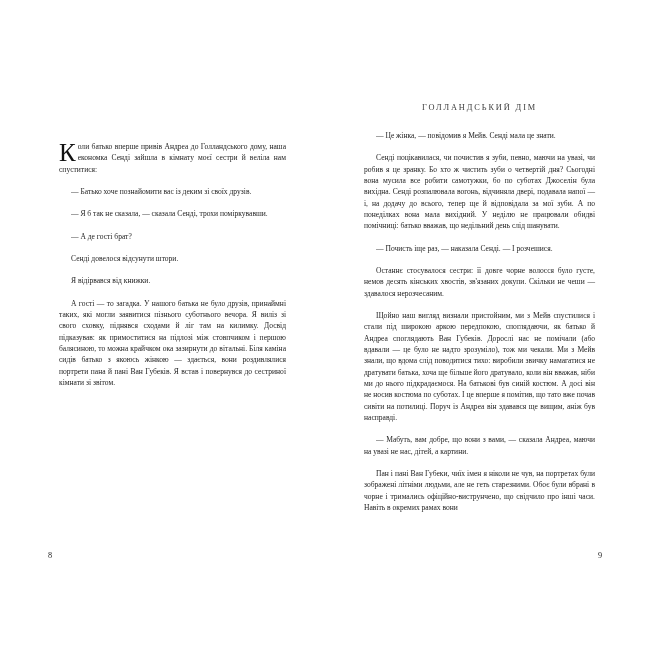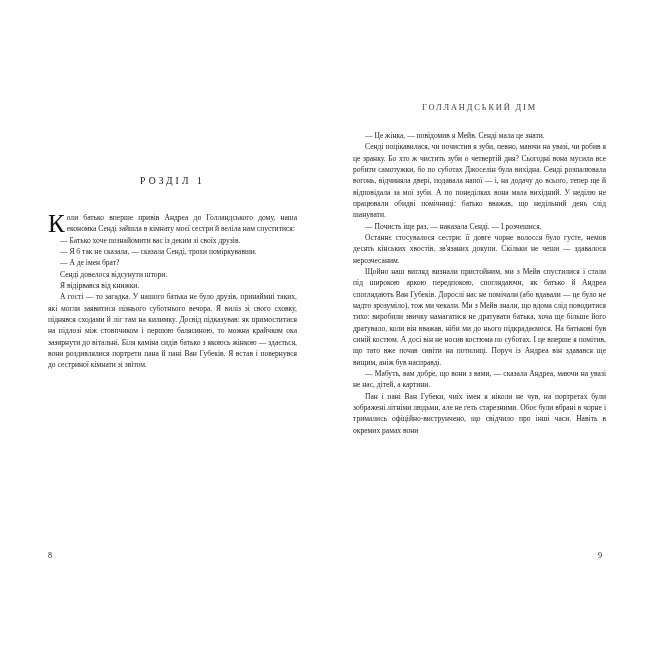--- a/index.html
+++ b/index.html
@@ -69,21 +69,21 @@
   }
 
   .page-left .body-col {
     margin-top: 26px;
   }
   .page-right .body-col {
     margin-top: 15px;
   }
 
   .body-col p {
-    margin: 0;
+    margin: 11px;
     text-indent: 12px;
   }
 
   
   .dropcap-para {
     text-indent: 0 !important;
     position: relative;
   }
   .dropcap {
     float: left;
@@ -104,26 +104,25 @@
   .page-left .folio { left: 48px; }
   .page-right .folio { right: 48px; }
 </style>
 </head>
 <body>
 
 <div class="spread">
 
   <div class="page page-left">
     <div class="running-head"></div>
-    <div class="chapter-title">РОЗДІЛ 1</div>
     <div class="body-col" id="left-body">
         <p class="dropcap-para"><span class="dropcap">К</span><span>оли батько вперше привів Андреа до Голландського дому, наша економка Сенді зайшла в кімнату моєї сестри й веліла нам спуститися:</span></p>
         <p>— Батько хоче познайомити вас із деким зі своїх друзів.</p>
         <p>— Я б так не сказала, — сказала Сенді, трохи поміркувавши.</p>
-        <p>— А де імен брат?</p>
+        <p>— А де гості брат?</p>
         <p>Сенді довелося відсунути штори.</p>
         <p>Я відірвався від книжки.</p>
         <p>А гості — то загадка. У нашого батька не було друзів, принаймні таких, які могли заявитися пізнього суботнього вечора. Я виліз зі свого сховку, піднявся сходами й ліг там на килимку. Досвід підказував: як примоститися на підлозі між стовпчиком і першою балясиною, то можна крайчком ока зазирнути до вітальні. Біля каміна сидів батько з якоюсь жінкою — здається, вони роздивлялися портрети пана й пані Ван Губеків. Я встав і повернувся до сестриної кімнати зі звітом.</p>
       </div>
     <div class="folio">8</div>
   </div>
 
   <div class="page page-right">
     <div class="running-head">ГОЛЛАНДСЬКИЙ ДІМ</div>
     <div class="body-col" id="right-body">

